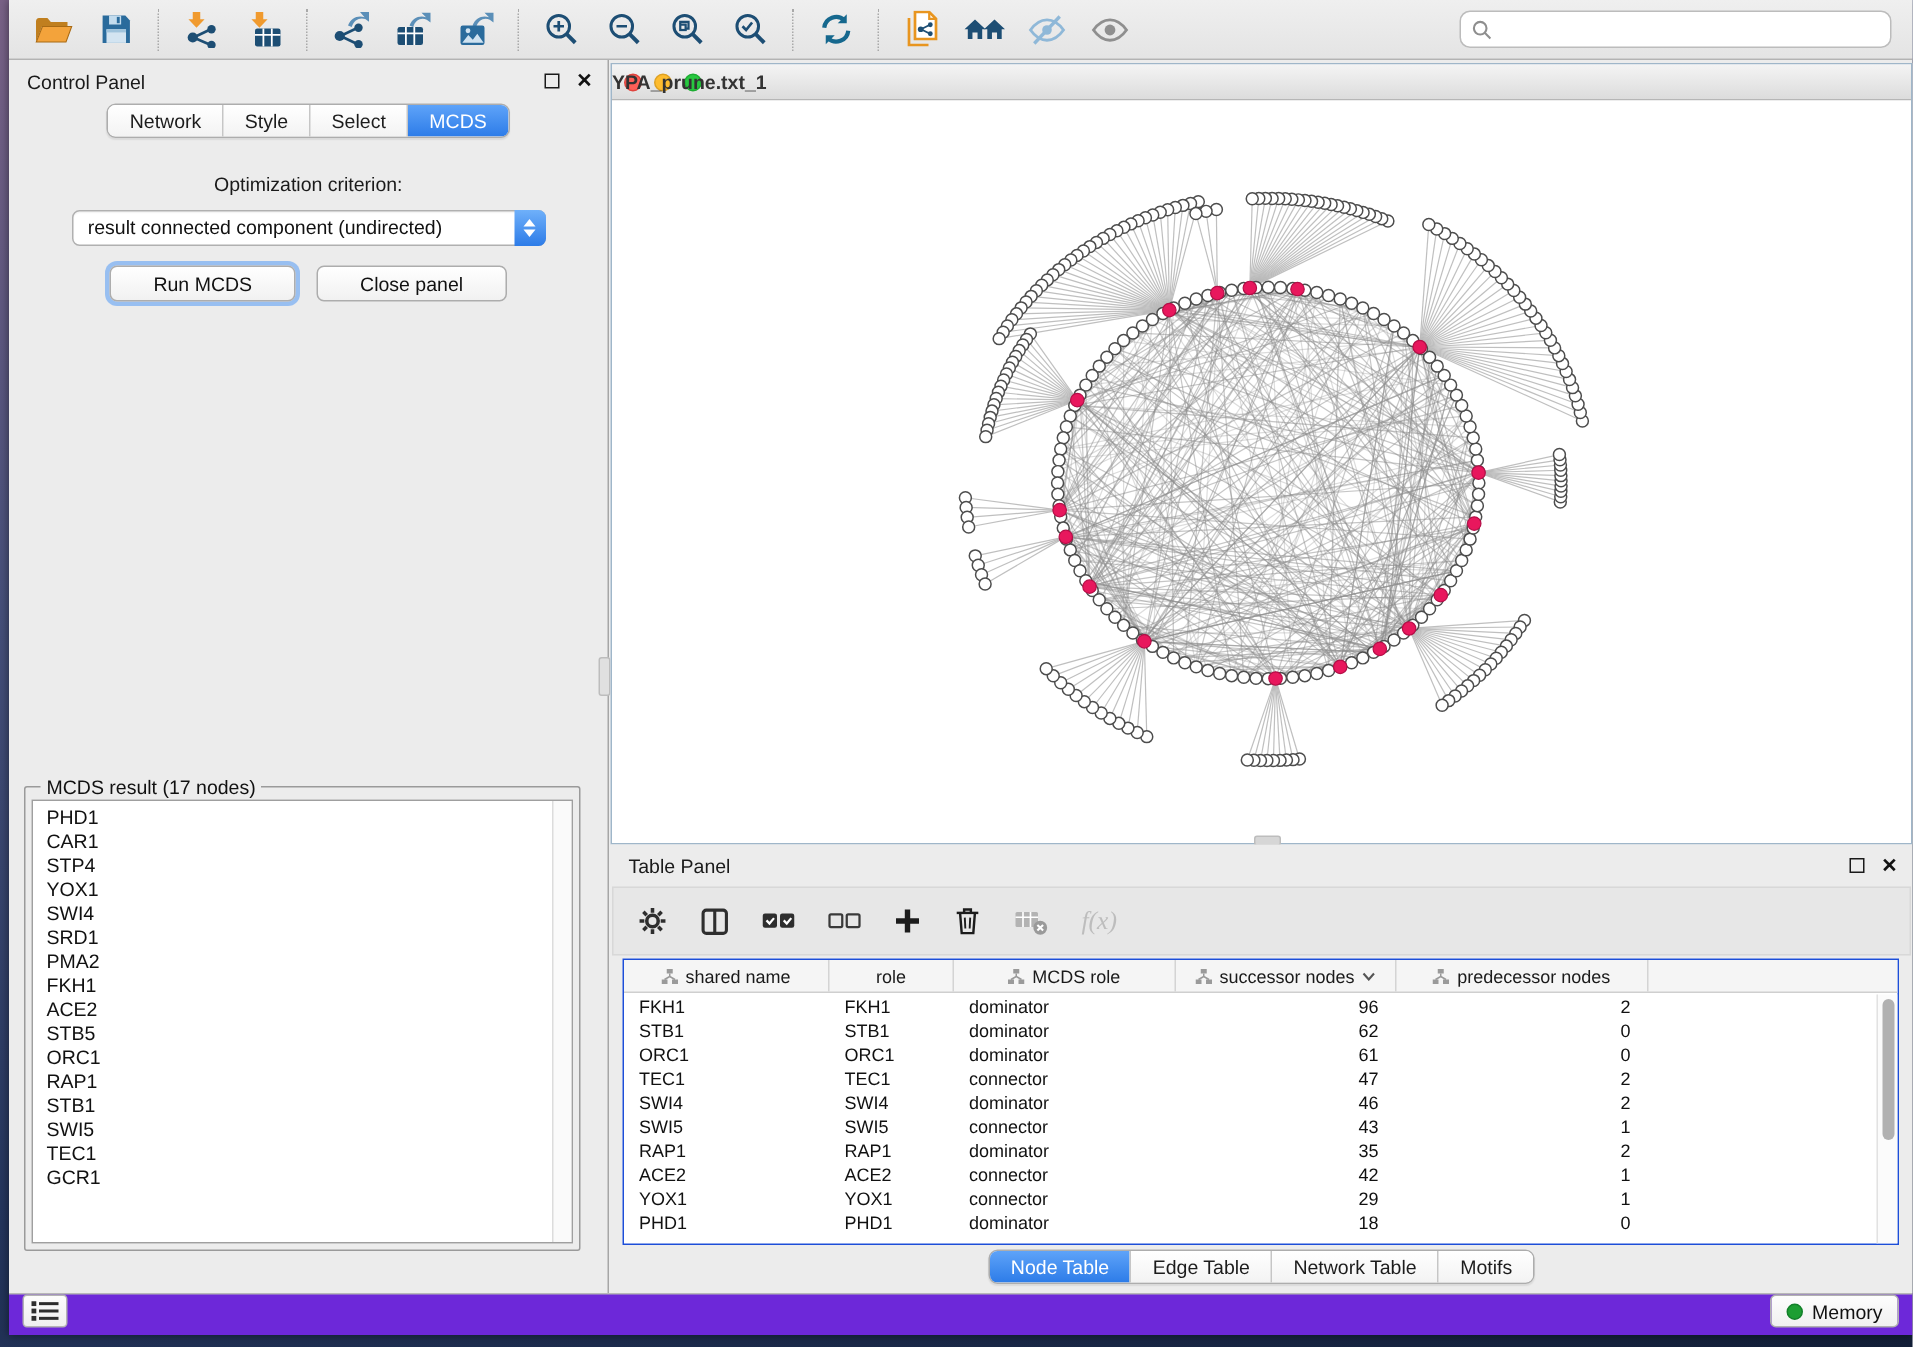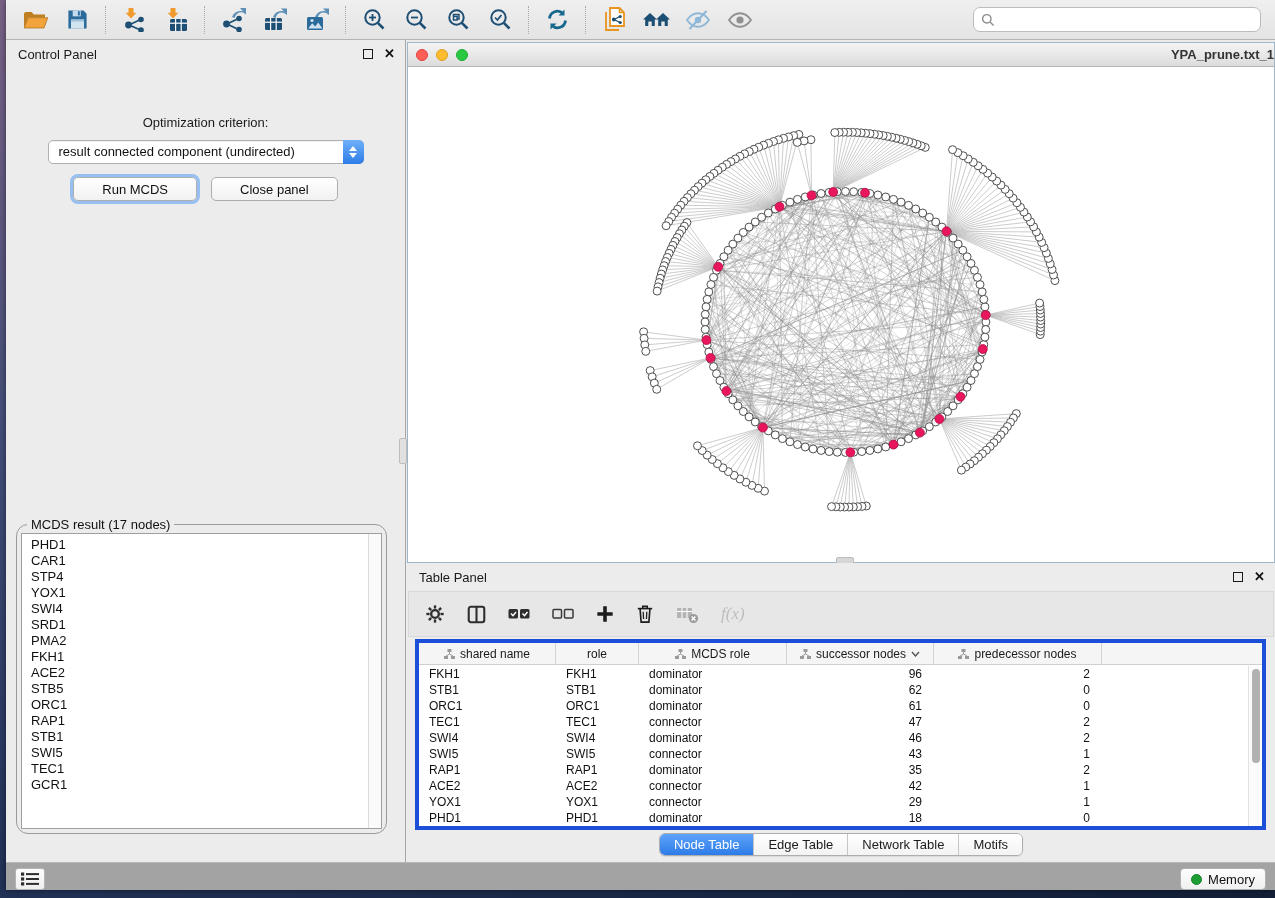--- a/index.html
+++ b/index.html
@@ -30,59 +30,59 @@
   .seg > div.active { background:linear-gradient(#5ea3f9,#2d7ce8); color:#fff; }
   .cp-body { position:absolute; left:4px; right:4px; top:58px; bottom:6px; }
   .opt-label { text-align:center; font-size:13px; color:#1a1a1a; margin-top:17px; }
   .dropdown { margin:10px auto 0; width:316px; height:24px; background:#fff; border:1px solid #b0b0b0; border-radius:5px; position:relative; font-size:13px; line-height:22px; padding-left:10px; color:#111; box-shadow:inset 0 1px 1px rgba(0,0,0,.05); }
   .dd-cap { position:absolute; right:-1px; top:-1px; bottom:-1px; width:21px; border-radius:0 5px 5px 0; background:linear-gradient(#6fb0fa,#2d7ce8); display:flex; flex-direction:column; align-items:center; justify-content:center; gap:2px; }
   .dd-cap .up { width:0; height:0; border-left:4px solid transparent; border-right:4px solid transparent; border-bottom:5px solid #fff; }
   .dd-cap .dn { width:0; height:0; border-left:4px solid transparent; border-right:4px solid transparent; border-top:5px solid #fff; }
   .btn-row { display:flex; justify-content:center; gap:14px; margin-top:13px; }
   .btn { height:24px; padding:0 28px; background:linear-gradient(#ffffff,#f1f1f1); border:1px solid #adadad; border-radius:5px; font-size:13px; color:#111; display:flex; align-items:center; }
   .btn.focused { box-shadow:0 0 0 3px rgba(108,168,245,.65); }
-  .result-box { position:absolute; left:6px; right:14px; top:426px; bottom:22px; border:1px solid #9a9a9a; border-radius:12px; }
+  .result-box { position:absolute; left:6px; right:14px; top:426px; bottom:22px; border:1px solid #9a9a9a; border-radius:2px; }
   .result-legend { position:absolute; top:-8px; left:10px; background:#ececec; padding:0 4px; font-size:13px; color:#111; }
   .result-scroll { position:absolute; left:4px; right:4px; top:8px; bottom:4px; background:#fff; border:1px solid #9f9f9f; overflow:hidden; }
   .result-track { position:absolute; right:0; top:0; bottom:0; width:13px; background:#fafafa; border-left:1px solid #dcdcdc; }
   .mcds-item { font-size:13px; line-height:16px; padding-left:9px; color:#111; }
 
   
   .vgrip { position:absolute; left:393px; top:398px; width:8px; height:26px; background:#e0e0e0; border:1px solid #bdbdbd; border-radius:2px; }
   .hgrip { position:absolute; left:830px; top:516px; width:18px; height:7px; background:#d6d6d6; border:1px solid #bdbdbd; border-radius:2px; }
 
   
   .right-col { position:absolute; left:401px; top:0; right:0; bottom:0; }
   .net-window { position:absolute; left:0; top:2px; right:0; height:521px; border:1px solid #9fb6c9; background:#fff; }
   .net-titlebar { height:24px; background:linear-gradient(#f4f4f4,#dcdcdc); border-bottom:1px solid #b6b6b6; display:flex; align-items:center; position:relative; }
   .lights { display:flex; gap:8px; margin-left:8px; }
   .light { width:12px; height:12px; border-radius:50%; }
-  .net-title { position:absolute; left:0; right:0; text-align:right; font-size:13px; font-weight:bold; color:#333; }
+  .net-title { position:absolute; left:0; right:0; text-align:left; font-size:13px; font-weight:bold; color:#333; }
   .net-canvas { position:absolute; left:0; right:0; top:24px; bottom:0; background:#fff; overflow:hidden; }
   .net-canvas svg { width:100%; height:100%; display:block; }
 
   
   .table-panel { position:absolute; left:0; top:523px; right:0; bottom:0; background:#ececec; }
   .tp-toolbar { height:46px; background:#e7e7e7; border:1px solid #d8d8d8; margin:0 1px; display:flex; align-items:center; padding-left:16px; gap:22px; }
   .ticon { display:flex; align-items:center; justify-content:center; }
   .fx { font-family:"Liberation Serif", serif; font-style:italic; font-size:17px; color:#bdbdbd; }
-  .tbl { position:absolute; left:8px; right:9px; top:76px; height:191px; background:#fff; border:4px solid #1d4ed8; overflow:hidden; }
+  .tbl { position:absolute; left:8px; right:9px; top:76px; height:191px; background:#fff; border:1px solid #1d4ed8; overflow:hidden; }
   .tbl-head { display:flex; height:22px; background:#f5f5f5; border-bottom:1px solid #cfcfcf; }
   .th { display:flex; align-items:center; justify-content:center; gap:5px; font-size:12px; color:#1a1a1a; border-right:1px solid #d4d4d4; height:100%; }
   .tbl-body { position:absolute; left:0; right:14px; top:23px; bottom:0; }
   .tr { display:flex; height:16px; align-items:center; }
   .td { font-size:12px; color:#111; white-space:nowrap; overflow:hidden; }
   .td.l { padding-left:10px; text-align:left; }
   .td.r { padding-right:12px; text-align:right; }
   .tbl-vtrack { position:absolute; right:0; top:23px; bottom:0; width:14px; background:#fbfbfb; border-left:1px solid #e2e2e2; }
   .tbl-vthumb { position:absolute; left:3px; width:8px; top:3px; height:94px; background:#b1b1b1; border-radius:5px; }
   .tp-tabs-row { position:absolute; left:0; right:0; top:270px; display:flex; justify-content:center; }
 
   
-  .statusbar { position:absolute; left:0; right:0; bottom:0; height:28px; background:#a3a3a3; border-top:1px solid #b7b7b7; display:flex; align-items:flex-end; padding:0 9px; }
+  .statusbar { position:absolute; left:0; right:0; bottom:0; height:28px; background:#6d28d9; border-top:1px solid #b7b7b7; display:flex; align-items:flex-start; padding:0 9px; }
   .status-btn { width:30px; height:22px; border:1px solid #b4b4b4; border-radius:3px; background:linear-gradient(#fdfdfd,#efefef); display:flex; align-items:center; justify-content:center; }
   .memory-btn { margin-left:auto; height:22px; border:1px solid #b0b0b0; border-radius:4px; background:linear-gradient(#fdfdfd,#f0f0f0); display:flex; align-items:center; gap:6px; padding:0 10px; font-size:13px; color:#111; }
   .mem-dot { width:11px; height:11px; border-radius:50%; background:#1d9e33; border:1px solid #13812a; }
 </style>
 </head>
 <body>
 
 <div class="app">
 
   <div class="toolbar">
@@ -242,20 +242,28 @@
 
   <div class="main">
 
     <div class="control-panel">
       <div class="panel-titlebar">
         <span>Control Panel</span>
         <div class="win-btns">
           <div class="float-box"></div>
           <div class="close-x">✕</div>
         </div>
+      </div>
+      <div class="cp-tabs-row">
+        <div class="seg" id="ctl-tabs">
+            <div>Network</div>
+            <div>Style</div>
+            <div>Select</div>
+            <div class="active">MCDS</div>
+          </div>
       </div>
       <div class="cp-body">
         <div class="opt-label">Optimization criterion:</div>
         <div class="dropdown">
           <span>result connected component (undirected)</span>
           <div class="dd-cap">
               <div class="up"></div>
               <div class="dn"></div>
             </div>
         </div>

